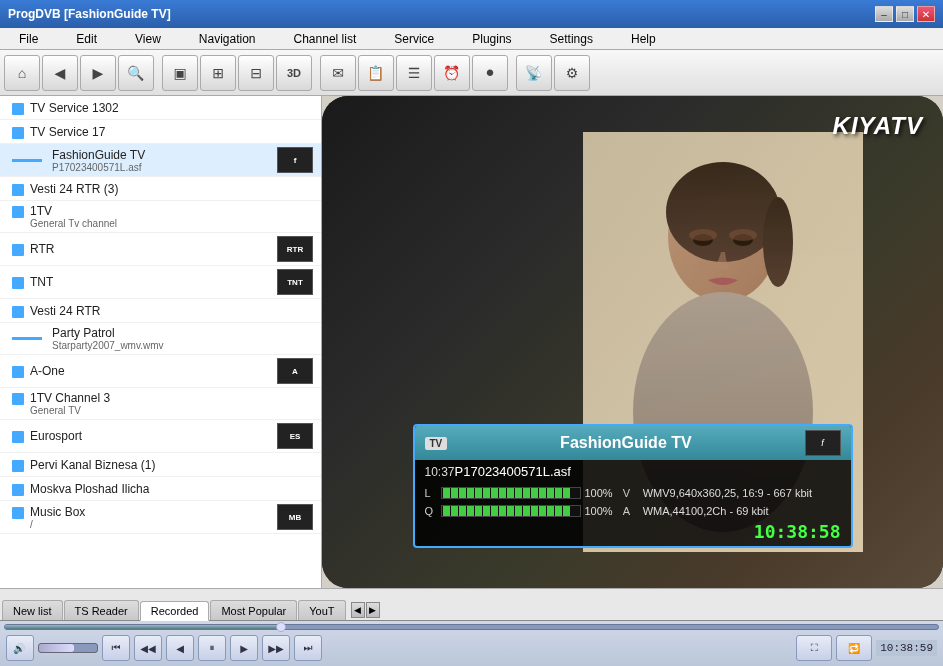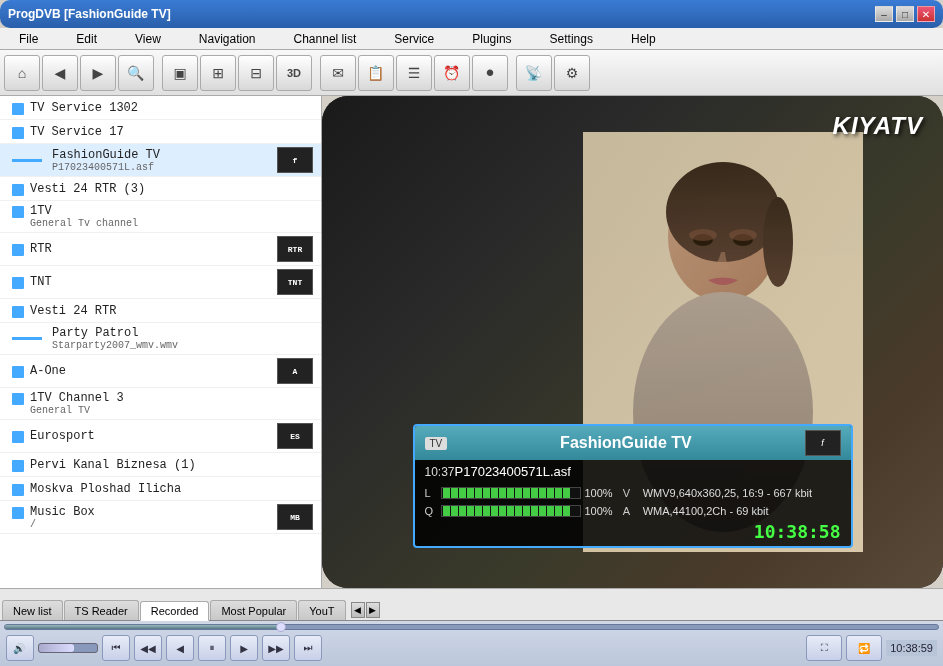--- a/index.html
+++ b/index.html
@@ -15,21 +15,20 @@
 
     
     #titlebar {
       height: 28px;
       background: linear-gradient(to bottom, #3a7bd5, #2a5faa);
       display: flex;
       align-items: center;
       justify-content: space-between;
       padding: 0 8px;
       color: white;
-      border-radius: 10px;
     }
     #titlebar-title { font-size: 12px; font-weight: bold; }
     #titlebar-controls { display: flex; gap: 3px; }
     .title-btn {
       width: 18px; height: 16px;
       border: 1px solid rgba(255,255,255,0.5);
       background: linear-gradient(to bottom, #ddd, #aaa);
       color: #333;
       font-size: 10px;
       display: flex; align-items: center; justify-content: center;
@@ -93,21 +92,20 @@
       height: 100%;
     }
     .channel-item {
       padding: 3px 8px 3px 12px;
       border-bottom: 1px solid #f0f0f0;
       cursor: pointer;
       display: flex;
       align-items: center;
       justify-content: space-between;
       min-height: 24px;
-      font-family: Liberation Mono, monospace;
     }
     .channel-item.active { background: #ddeeff; }
     .channel-left { display: flex; align-items: flex-start; gap: 6px; flex: 1; }
     .channel-icon {
       width: 12px; height: 12px;
       background: #4a9;
       border-radius: 1px;
       flex-shrink: 0;
       margin-top: 2px;
     }
@@ -172,21 +170,21 @@
       background: linear-gradient(to bottom, #5ab, #389);
       padding: 4px 10px;
       display: flex;
       align-items: center;
       justify-content: space-between;
     }
     #info-tv-badge {
       background: #ddd;
       color: #333;
       font-size: 10px;
-      font-weight: normal;
+      font-weight: bold;
       padding: 1px 5px;
       border-radius: 2px;
     }
     #info-channel-name {
       color: white;
       font-size: 16px;
       font-weight: bold;
       flex: 1;
       text-align: center;
     }
@@ -346,21 +344,21 @@
     }
     #player-right {
       margin-left: auto;
       display: flex;
       align-items: center;
       gap: 4px;
     }
     #player-time {
       color: #223;
       font-size: 11px;
-      font-family: Liberation Sans, sans-serif;
+      font-family: Liberation Mono, monospace;
       background: #b8c4d8;
       padding: 2px 4px;
     }
 
     
     #sidebar::-webkit-scrollbar { width: 14px; }
     #sidebar::-webkit-scrollbar-track { background: #f0f0f0; }
     #sidebar::-webkit-scrollbar-thumb {
       background: linear-gradient(to right, #ddd, #bbb);
       border: 1px solid #999;

